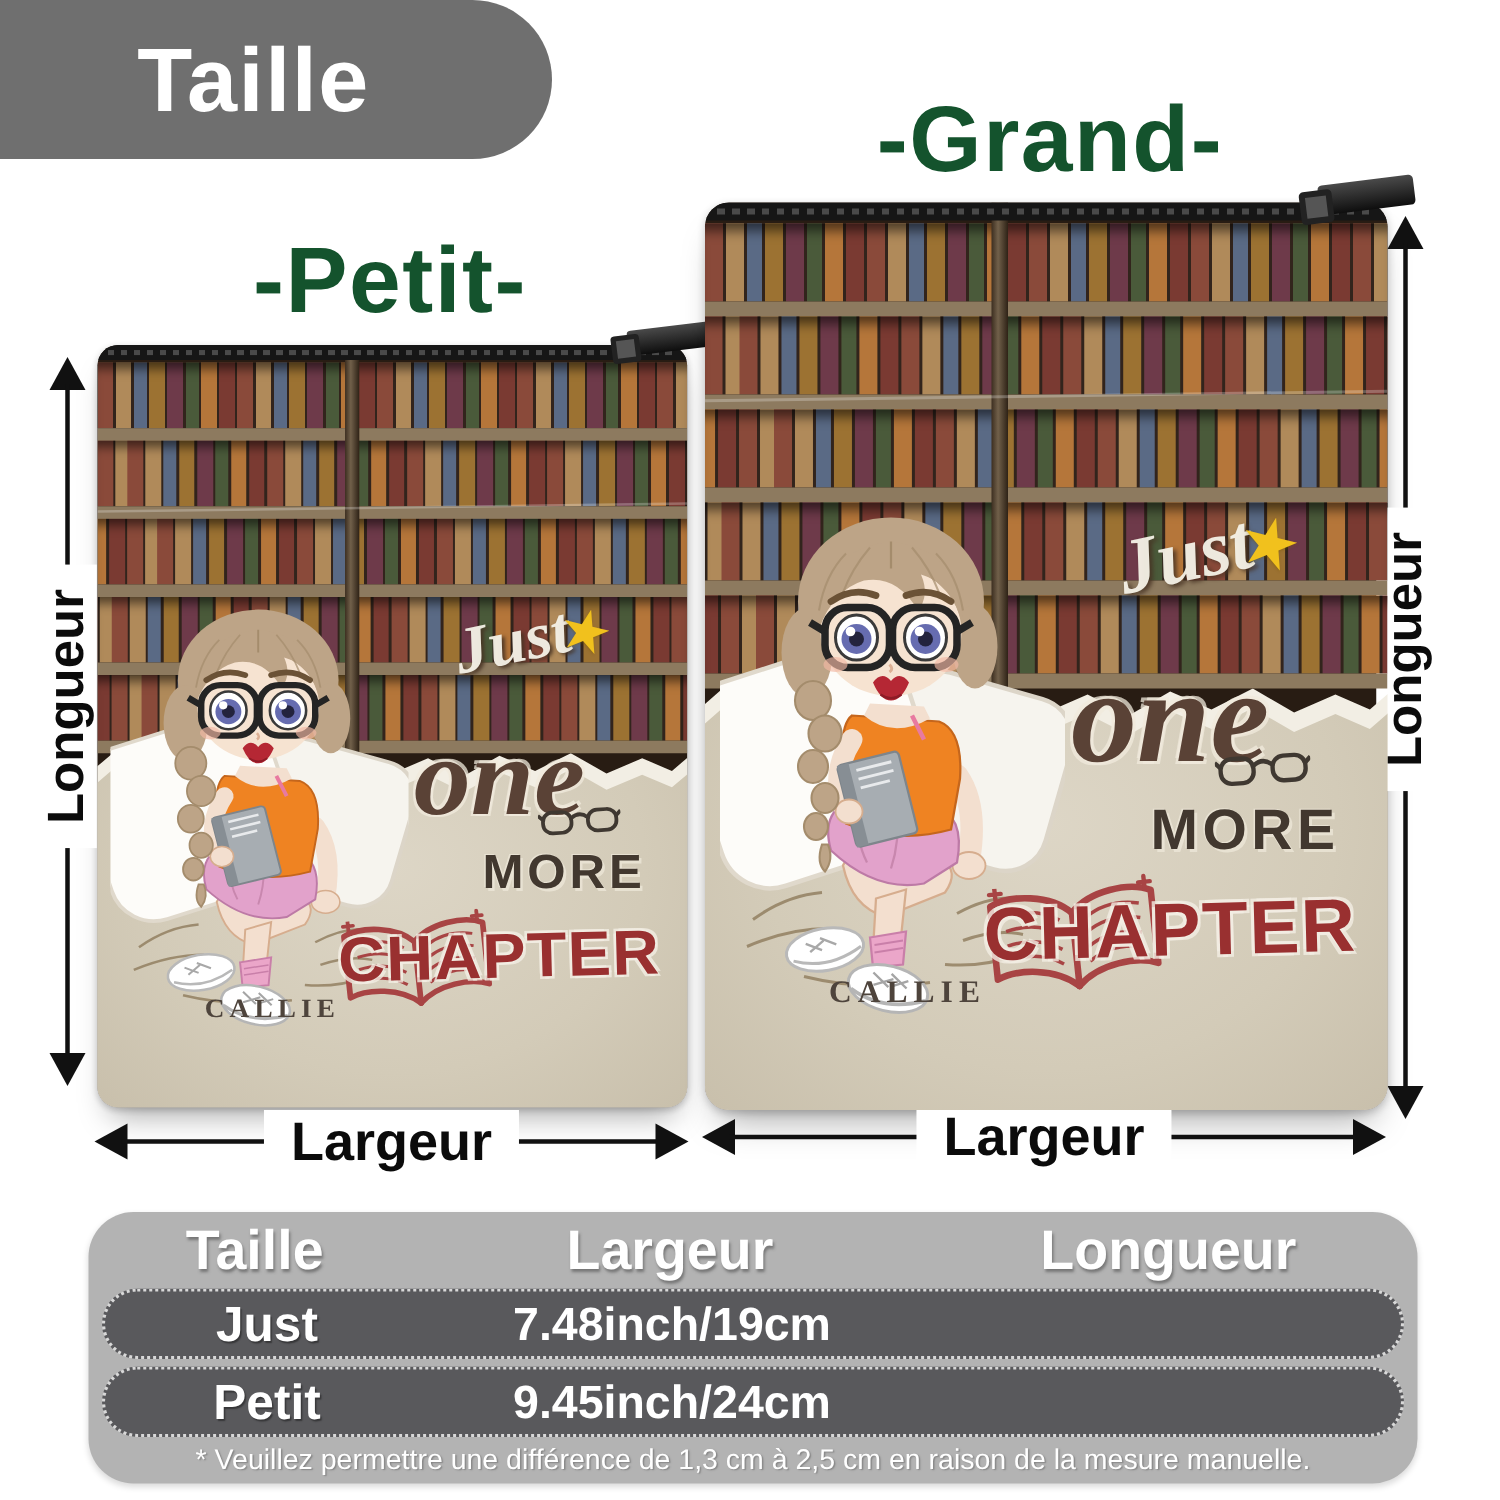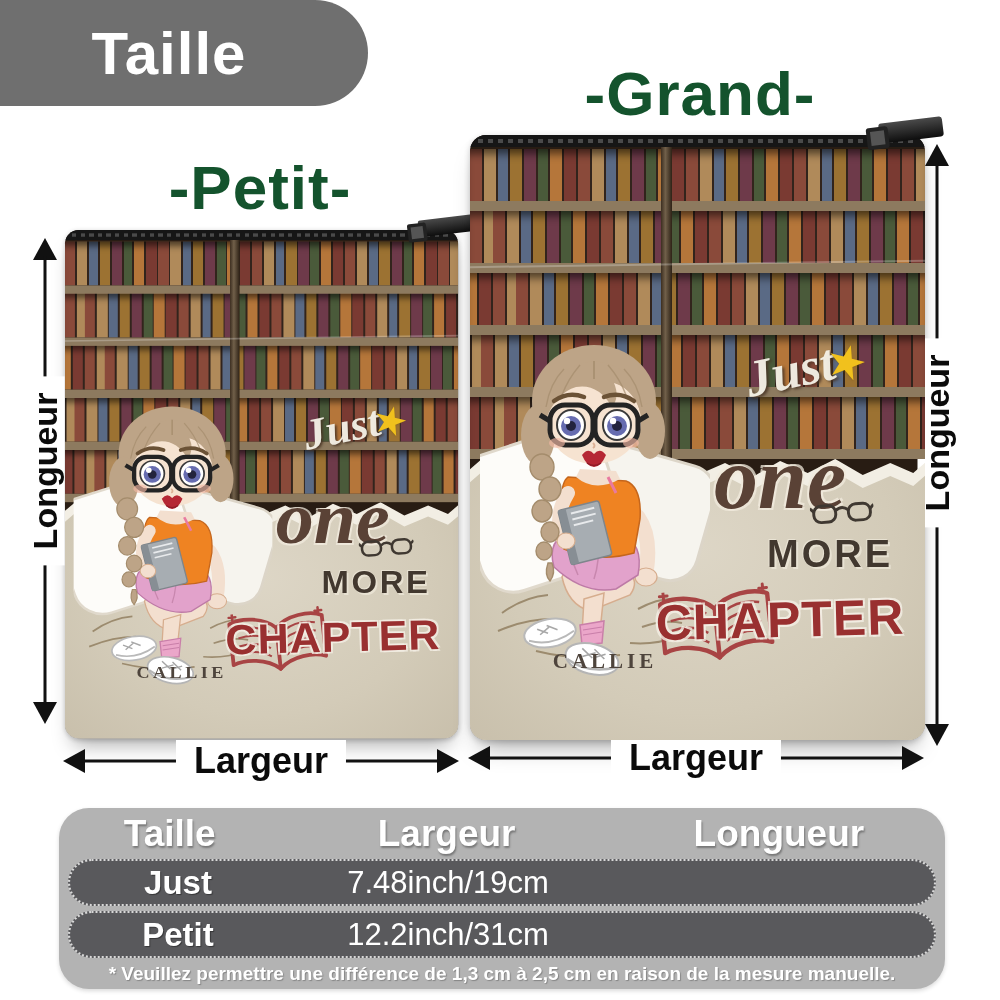--- a/index.html
+++ b/index.html
@@ -116,22 +116,22 @@
   .size-table{left:59px;top:808px;width:886px;height:181px;background:#b3b3b3;border-radius:30px;
       box-shadow:0 2px 4px rgba(0,0,0,.15);}
   .t-grid{display:grid;grid-template-columns:25% 37.5% 37.5%;align-items:center;}
   .t-head{height:46px;margin-top:3px;}
   .t-head span{color:#fff;font-size:37px;font-weight:700;text-align:center;
       text-shadow:1px 2px 2px rgba(70,70,70,.55);}
   .t-row{height:47px;margin:2px 9px 5px 9px;background:#59595c;border-radius:24px;
       border:2px dotted #d8d8d8;box-sizing:border-box;}
   .t-row span{color:#fff;text-align:center;}
   .t-row .c-size{font-size:33px;font-weight:700;text-shadow:1px 1px 1px rgba(0,0,0,.4);}
-  .t-row .c-val{font-size:31px;font-weight:400;}
-  .t-foot{color:#fff;font-size:19px;font-weight:700;text-align:center;margin-top:3px;
+  .t-row .c-val{font-size:31px;font-weight:700;}
+  .t-foot{color:#fff;font-size:19px;font-weight:400;text-align:center;margin-top:3px;
       text-shadow:1px 1px 1px rgba(90,90,90,.5);}
 </style>
 </head>
 <body>
 
 <svg width="0" height="0" style="position:absolute" aria-hidden="true">
   <defs>
     <symbol id="girl-art" viewBox="0 0 230 360">
       <g>
         <rect x="108" y="128" width="120" height="118" rx="28" fill="#f6f4ee" stroke="#dcd5c8" stroke-width="3" transform="rotate(16 168 187)"></rect>
@@ -352,16 +352,16 @@
     <span>Taille</span>
     <span>Largeur</span>
     <span>Longueur</span>
   </div>
   <div class="t-grid t-row">
     <span class="c-size">Just</span>
     <span class="c-val">7.48inch/19cm</span>
   </div>
   <div class="t-grid t-row">
     <span class="c-size">Petit</span>
-    <span class="c-val">12.2inch/31cm</span>
+    <span class="c-val">9.45inch/24cm</span>
   </div>
   <div class="t-foot">* Veuillez permettre une différence de 1,3 cm à 2,5 cm en raison de la mesure manuelle.</div>
 </div>
 
 </body></html>

